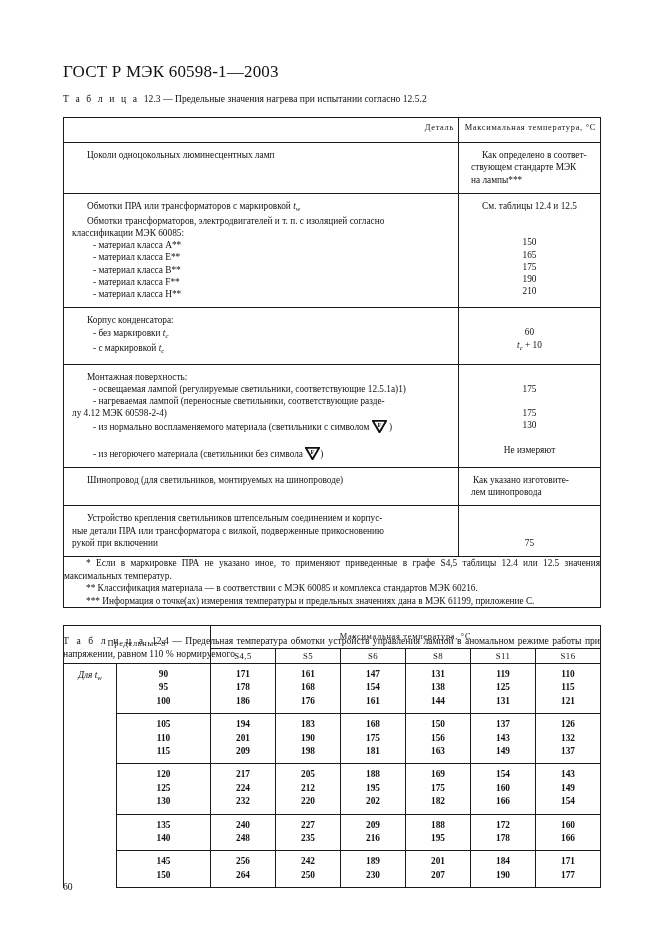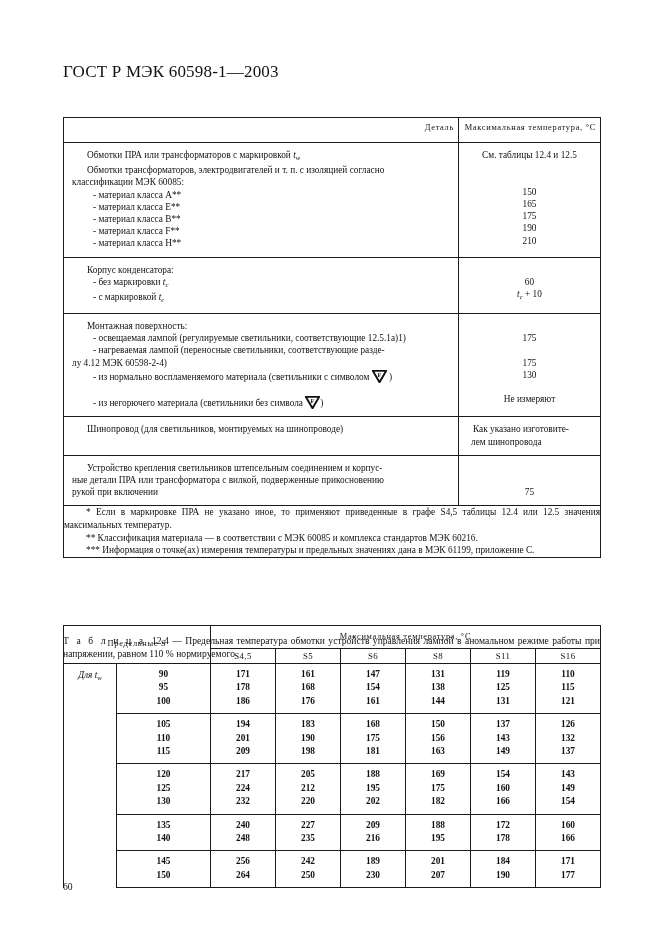--- a/index.html
+++ b/index.html
@@ -186,32 +186,49 @@
   }
   .fsym svg { display: block; }
 </style>
 </head>
 <body>
 
 <div class="page">
 
   <div class="doc-header">ГОСТ Р МЭК 60598-1—2003</div>
 
+  <div class="table-caption" id="caption-12-3">
+    <span class="spaced">Т а б л и ц а</span>&nbsp;
+    <span>12.3</span>
+    <span>— Предельные значения нагрева при испытании согласно 12.5.2</span>
+  </div>
 
   <table class="gost" id="table-12-3">
     <colgroup>
       <col class="col-detail">
       <col class="col-temp">
     </colgroup>
     <tbody>
       <tr class="hdr">
         <td>Деталь</td>
         <td>Максимальная температура, °C</td>
       </tr>
 
+      <tr>
+        <td class="body-cell">
+          <span class="ind">Цоколи одноцокольных люминесцентных ламп</span>
+          <span class="blankline"></span>
+          <span class="blankline"></span>
+        </td>
+        <td class="temp-cell ragged">
+          <span class="flush" style="text-indent:11px">Как определено в соответ-</span>
+          <span class="flush">ствующем стандарте МЭК</span>
+          <span class="flush">на лампы***</span>
+        </td>
+      </tr>
 
       <tr>
         <td class="body-cell">
           <span class="ind">Обмотки ПРА или трансформаторов с маркировкой <span class="ital">t</span><span class="sub ital">w</span></span>
           <span class="ind">Обмотки трансформаторов, электродвигателей и т. п. с изоляцией согласно</span>
           <span class="flush">классификации МЭК 60085:</span>
           <span class="dash">- материал класса А**</span>
           <span class="dash">- материал класса Е**</span>
           <span class="dash">- материал класса В**</span>
           <span class="dash">- материал класса F**</span>

